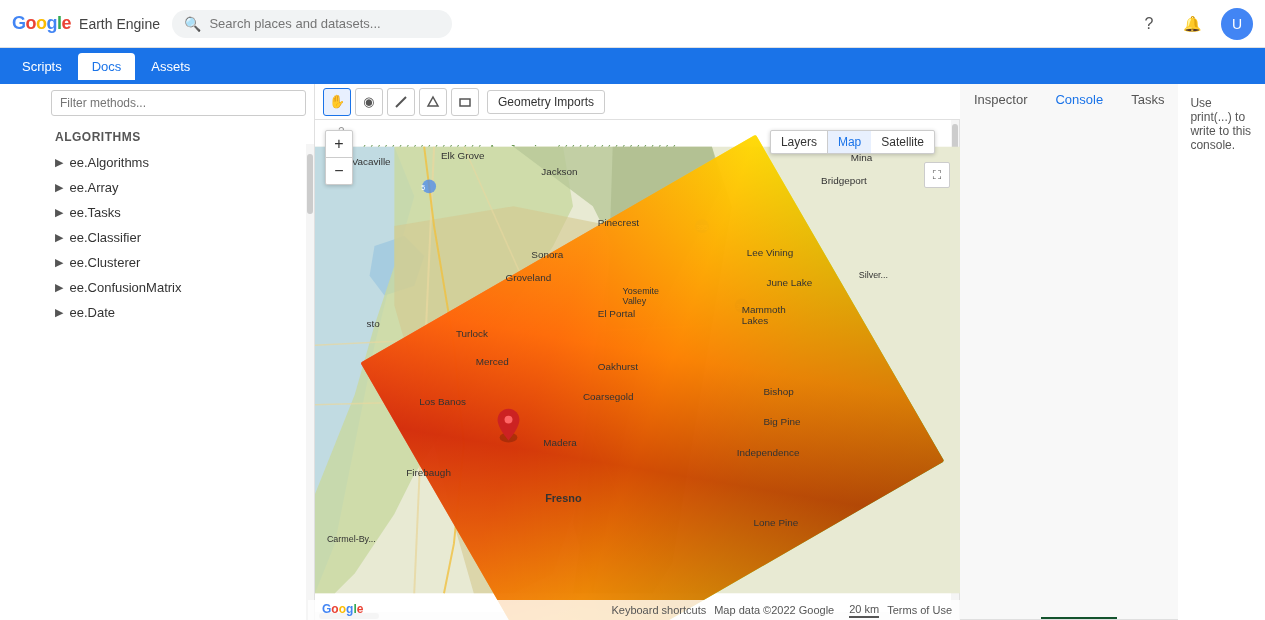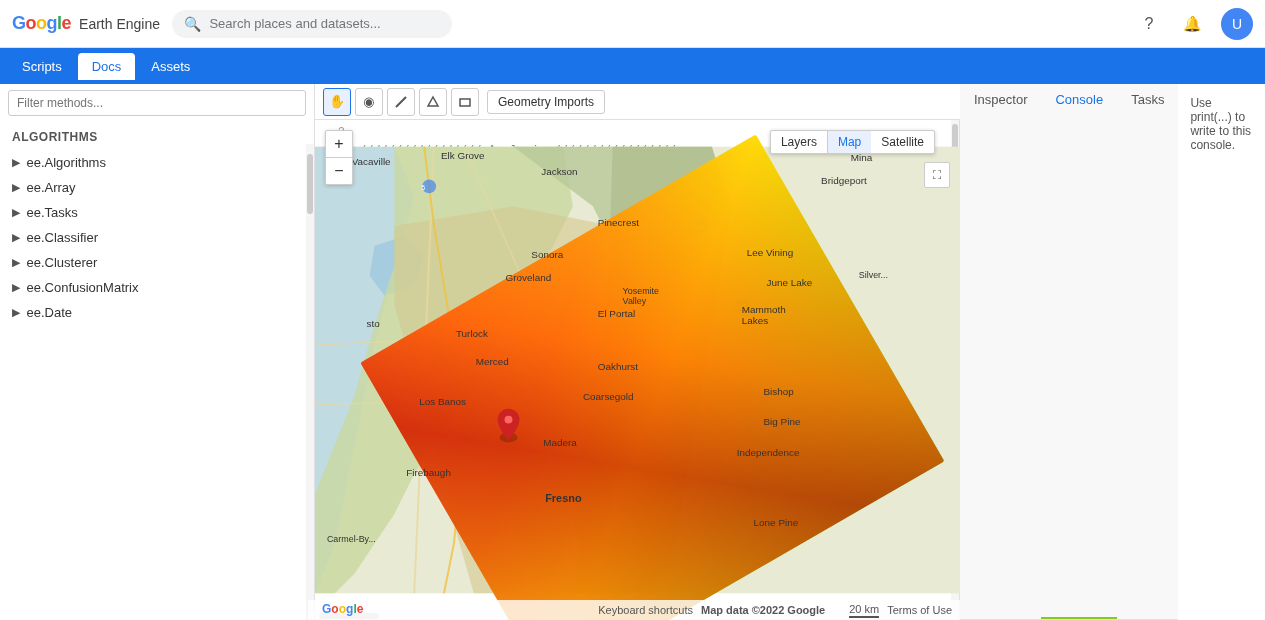--- a/index.html
+++ b/index.html
@@ -99,21 +99,21 @@
     
     #right-panel {
       width: 305px; min-width: 305px; display: flex; flex-direction: row; background: #fff;
     }
     #right-tabs {
       display: flex; border-bottom: 1px solid #e0e0e0; background: #f8f8f8;
     }
     .right-tab {
       padding: 8px 14px; cursor: pointer; font-size: 13px; color: #555; border-bottom: 2px solid transparent;
     }
-    .right-tab.active { color: #1a73e8; border-bottom: 2px solid #84cc16; font-weight: 500; }
+    .right-tab.active { color: #1a73e8; border-bottom: 2px solid #14532d; font-weight: 500; }
     #right-content { flex: 1; padding: 12px; font-size: 12px; color: #555; }
 
     
     #map-toolbar {
       position: absolute; left: 315px; top: 84px; right: 305px; height: 36px;
       display: flex; align-items: center; padding: 0 8px; gap: 4px;
       background: #fff; border-bottom: 1px solid #e0e0e0; z-index: 10;
     }
     .map-tool-btn {
       width: 28px; height: 28px; border: 1px solid #ccc; border-radius: 3px;
@@ -178,21 +178,21 @@
       display: flex; align-items: center; justify-content: flex-end;
       padding: 0 8px; font-size: 11px; color: #555; background: rgba(255,255,255,0.8);
       z-index: 10;
       text-align: center;
     }
     .google-logo-bottom {
       position: absolute; bottom: 4px; left: 322px; font-size: 11px; color: #777; z-index: 10;
     }
 
     
-    #sidebar { position: relative; }
+    #sidebar { position: relative; padding-left: 43px; }
 
     #code-editor-wrapper { flex: 1; position: relative; overflow: hidden; }
   </style>
 </head>
 <body>
 
 <div id="top-bar">
   <div id="logo">
     <span style="font-size:18px; font-weight:bold; letter-spacing:-0.5px;">
       <span style="color:#4285F4">G</span><span style="color:#EA4335">o</span><span style="color:#FBBC05">o</span><span style="color:#4285F4">g</span><span style="color:#34A853">l</span><span style="color:#EA4335">e</span>
@@ -490,21 +490,21 @@
     <button class="map-type-btn">Satellite</button>
   </div>
 
   <div class="fullscreen-btn">
     <span>⛶</span>
   </div>
 </div>
 
 <div class="map-bottom-bar">
   <span style="cursor:pointer; margin-right:8px;">Keyboard shortcuts</span>
-  <span style="margin-right:24px;font-weight:bold;">Map data ©2022 Google</span>
+  <span style="margin-right:15px;">Map data ©2022 Google</span>
   <span style="margin-right:8px; border-bottom: 2px solid #555; padding-bottom:1px;">20 km</span>
   <span style="cursor:pointer;">Terms of Use</span>
 </div>
 
 <div class="google-logo-bottom">
   <span style="font-size:12px; color:#555;">
     <span style="color:#4285F4;font-weight:bold;">G</span><span style="color:#EA4335;font-weight:bold;">o</span><span style="color:#FBBC05;font-weight:bold;">o</span><span style="color:#4285F4;font-weight:bold;">g</span><span style="color:#34A853;font-weight:bold;">l</span><span style="color:#EA4335;font-weight:bold;">e</span>
   </span>
 </div>
 

